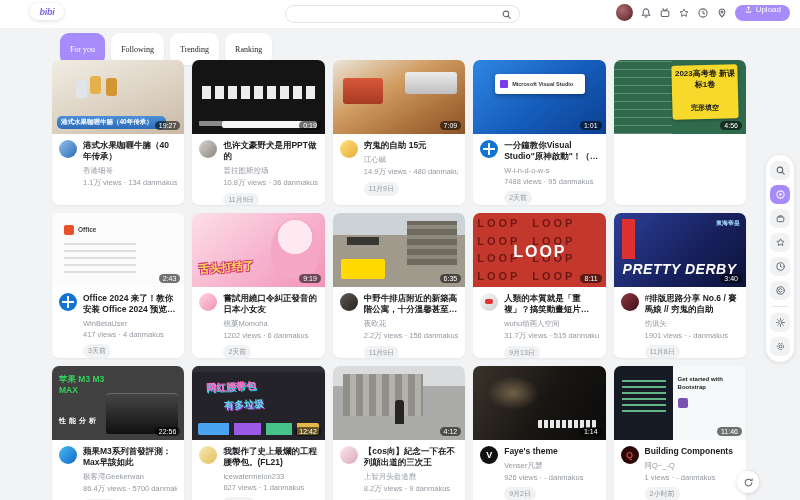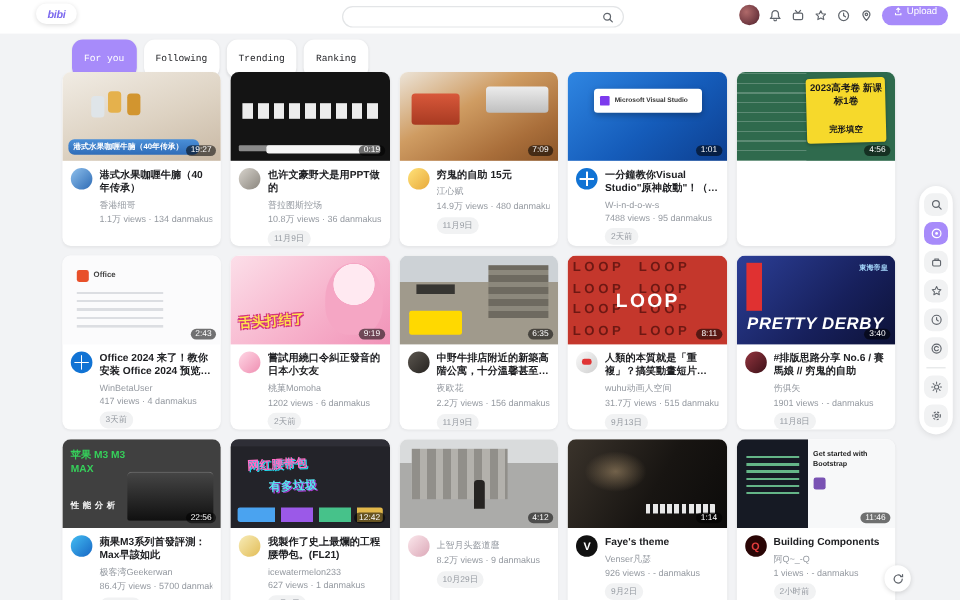--- a/index.html
+++ b/index.html
@@ -16,21 +16,21 @@
   .search .sicon{margin-right:7px;color:#61666d;display:flex}
   .hright{position:absolute;right:10px;top:4px;display:flex;align-items:center;gap:7px}
   .avatar-top{width:17px;height:17px;border-radius:50%;background:radial-gradient(circle at 35% 35%,#b06a6a,#4e1f2b);cursor:pointer}
   .hicon{width:12px;height:12px;color:#61666d;display:flex;cursor:pointer}
   .upload-btn{height:16px;background:#a78bfa;color:#fff;border:0;border-radius:9px;font-size:8px;
               display:flex;align-items:flex-start;gap:3px;padding:0 9px;font-family:inherit;cursor:pointer}
 
   
   .tabs{position:absolute;top:33px;left:60px;display:flex;gap:6px}
   .tab{height:26px;padding:16px 10px;border-radius:9px;background:#fff;color:#26272b;font-size:8px;
-       display:flex;align-items:center;box-shadow:0 1px 2px rgba(0,0,0,.08);cursor:pointer;border:0;font-family:Liberation Mono, monospace}
+       display:flex;align-items:center;box-shadow:0 1px 2px rgba(0,0,0,.08);cursor:pointer;border:0;font-family:Liberation Serif, serif}
   .tab.active{background:#a78bfa;color:#fff}
 
   
   .grid{position:absolute;top:60px;left:52px;width:694px;display:grid;grid-template-columns:repeat(5,1fr);
         gap:8px;grid-auto-rows:145px}
   .card{background:#fff;border-radius:7px;overflow:hidden;box-shadow:0 1px 2px rgba(0,0,0,.05);cursor:pointer}
   .thumb{position:relative;height:74px;overflow:hidden}
   .duration{position:absolute;right:4px;bottom:4px;background:rgba(0,0,0,.55);color:#fff;font-size:7px;
             padding:1px 4px;border-radius:6px;z-index:6}
   .info{display:flex;padding:6px 7px 0 7px;gap:6px}
@@ -431,20 +431,21 @@
   </div>
 
   <div class="card c12">
     <div class="thumb t12">
 
       <span class="duration">4:12</span>
     </div>
     <div class="info">
       <div class="avatar"></div>
       <div class="meta-col">
+        <div class="title">【cos向】紀念一下在不列顛出道的三次王</div>
         <div class="uploader">上智月头盔道麿</div>
         <div class="views">8.2万 views · 9 danmakus</div>
         <span class="date">10月29日</span>
       </div>
     </div>
   </div>
 
   <div class="card c13">
     <div class="thumb t13">
 

